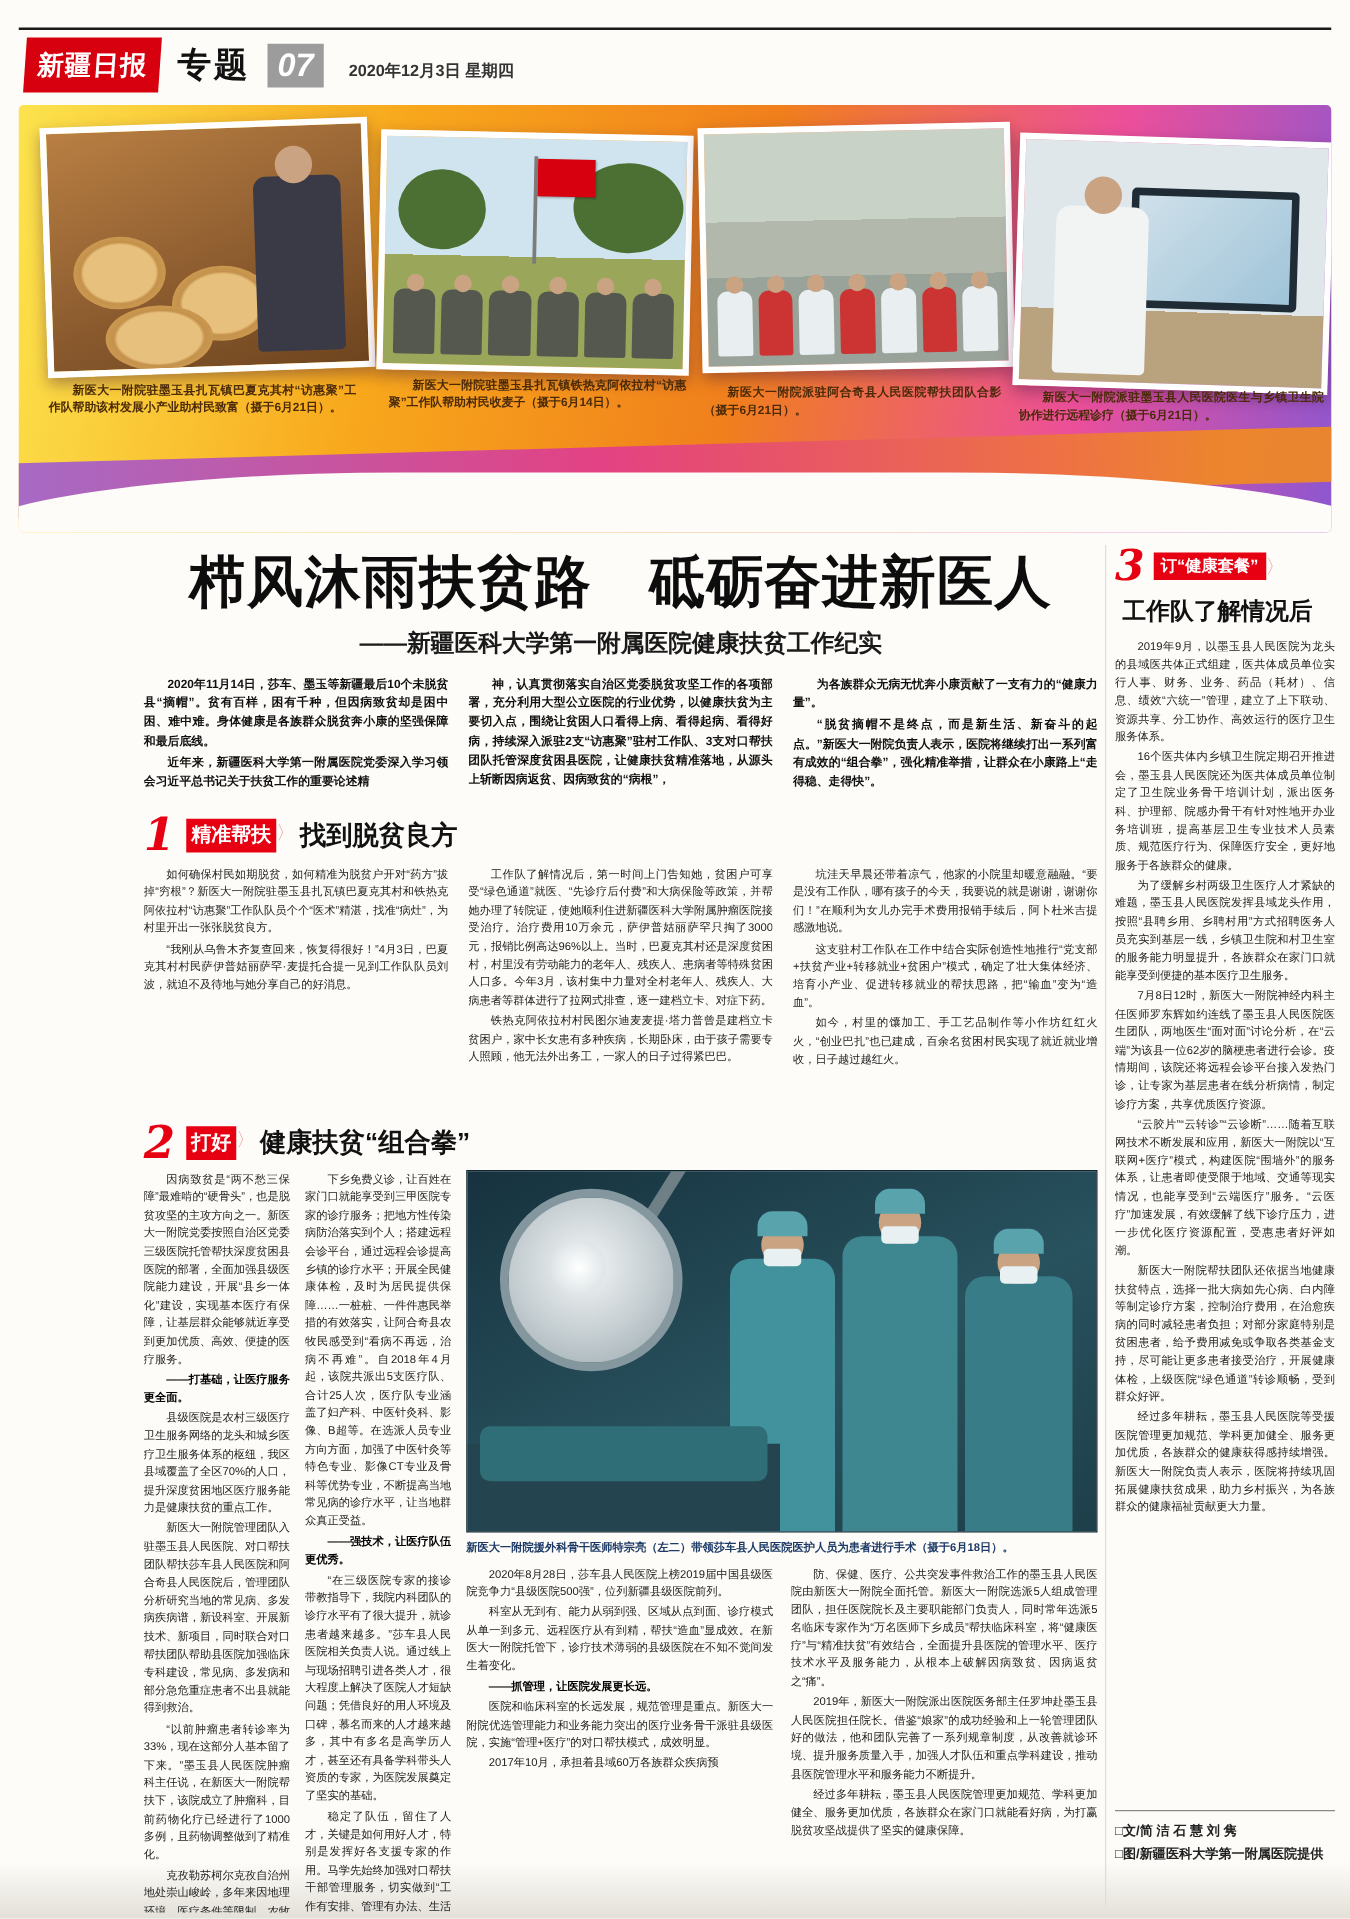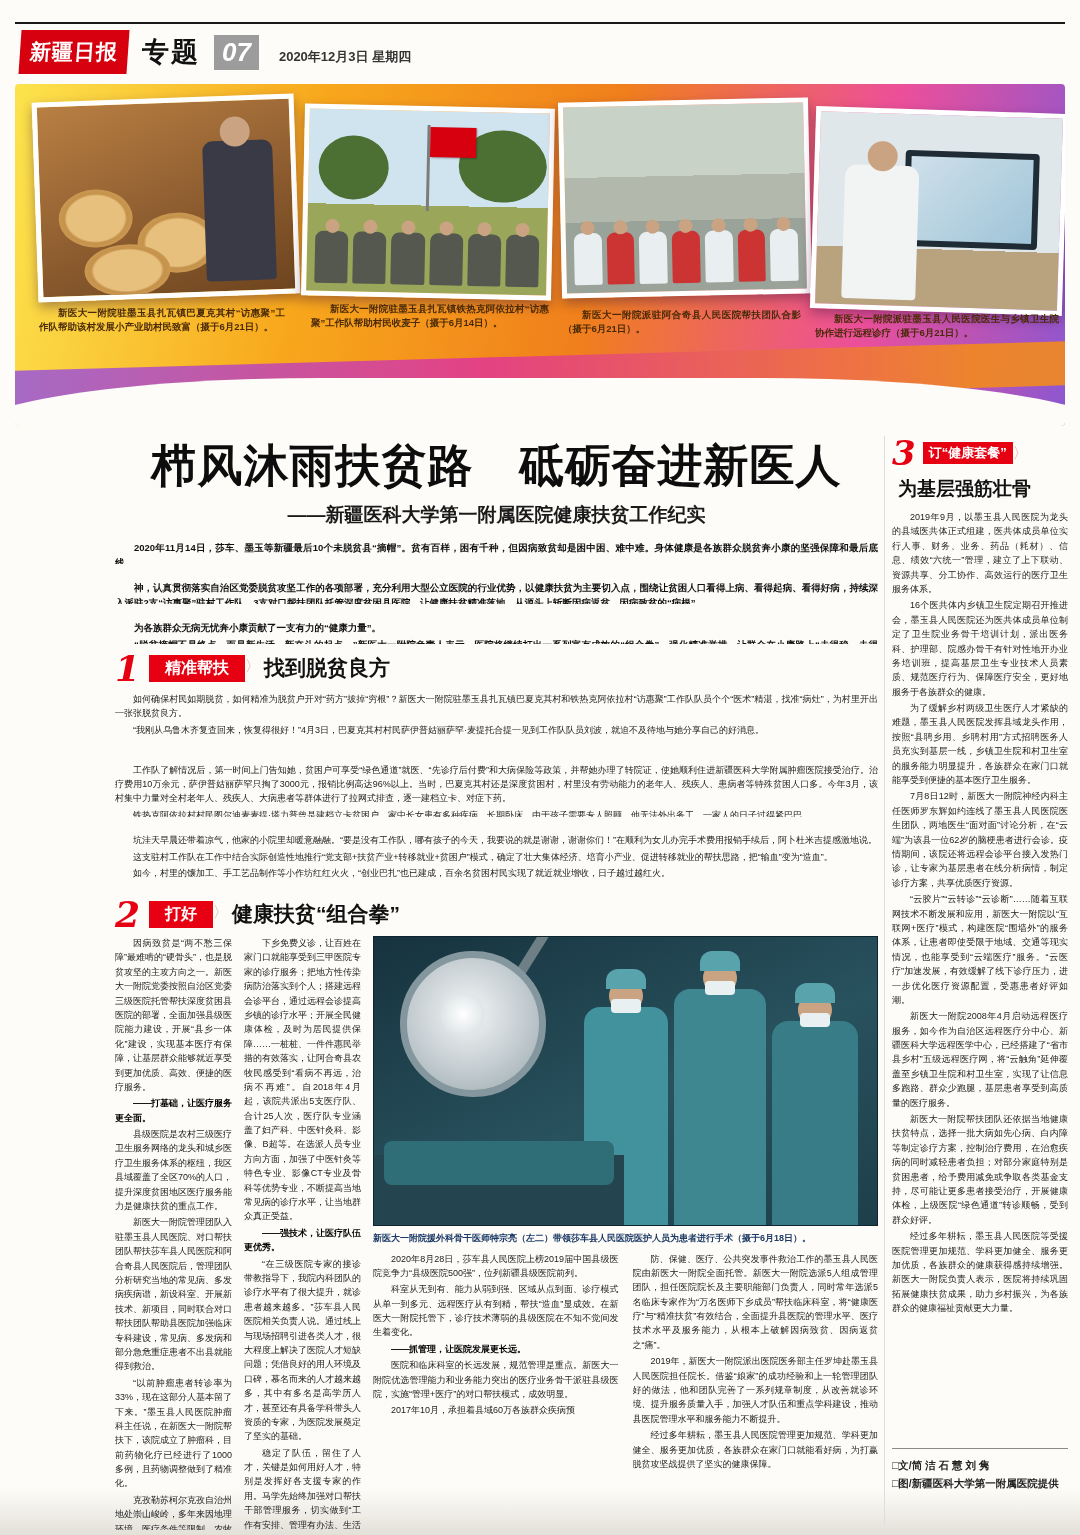--- a/index.html
+++ b/index.html
@@ -47,25 +47,25 @@
   .c2{left:296px;top:218px;width:238px;}
   .c3{left:548px;top:224px;width:238px;}
   .c4{left:800px;top:228px;width:244px;}
   
   .headline{position:absolute;left:115px;top:440px;width:763px;text-align:center;}
   .headline h1{margin:0;font-size:45px;font-weight:700;color:#0d0d0d;letter-spacing:1px;line-height:1.15;}
   .headline h2{margin:10px 0 0;font-size:19px;font-weight:700;color:#1a1a1a;}
   
   .sechead{display:flex;align-items:center;gap:9px;}
   .secnum{font:italic 700 36px "DejaVu Serif","Liberation Serif",serif;color:#e60012;line-height:1;}
-  .sectag{background:#e60012;color:#fff;font-weight:700;font-size:16px;padding:3px 16px;position:relative;white-space:nowrap;}
+  .sectag{background:#e60012;color:#fff;font-weight:700;font-size:16px;padding:3px 4px;position:relative;white-space:nowrap;}
   .sectag::after{content:"〉";position:absolute;right:-15px;top:2px;color:#f2a0a0;font-size:15px;font-weight:400;}
   .sectitle{font-weight:700;font-size:21px;color:#111;margin-left:10px;white-space:nowrap;}
   
-  .cols{display:flex;gap:16px;flex-direction:column;}
+  .cols{display:flex;gap:16px;}
   .bcol{flex:1;overflow:hidden;}
   .bcol p,.rcol-text p{font-size:9px;line-height:1.6;text-align:justify;text-indent:2em;color:#222;margin:0 0 2px;}
   .bcol p.em,.rcol-text p.em{font-weight:700;color:#000;}
   .intro-row{position:absolute;left:115px;top:540px;width:763px;height:104px;}
   .intro-row p{font-weight:700;color:#111;font-size:9.5px;}
   .s1head{position:absolute;left:115px;top:650px;}
   .s1body{position:absolute;left:115px;top:692px;width:763px;height:196px;}
   .s2head{position:absolute;left:115px;top:896px;}
   .s2body{position:absolute;left:115px;top:936px;width:763px;height:594px;display:flex;gap:12px;}
   .s2left{width:246px;display:flex;gap:12px;}
@@ -260,28 +260,27 @@
     </div>
   </div>
 
   <div class="vdiv"></div>
 
   <div class="rcol">
     <div class="rhead">
       <span class="secnum">3</span>
       <span class="sectag">订“健康套餐”</span>
     </div>
-    <div class="rtitle">为基层强筋壮骨</div>
+    <div class="rtitle">工作队了解情况后</div>
     <div class="rcol-text">
         <p>2019年9月，以墨玉县人民医院为龙头的县域医共体正式组建，医共体成员单位实行人事、财务、业务、药品（耗材）、信息、绩效“六统一”管理，建立了上下联动、资源共享、分工协作、高效运行的医疗卫生服务体系。</p>
         <p>16个医共体内乡镇卫生院定期召开推进会，墨玉县人民医院还为医共体成员单位制定了卫生院业务骨干培训计划，派出医务科、护理部、院感办骨干有针对性地开办业务培训班，提高基层卫生专业技术人员素质、规范医疗行为、保障医疗安全，更好地服务于各族群众的健康。</p>
         <p>为了缓解乡村两级卫生医疗人才紧缺的难题，墨玉县人民医院发挥县域龙头作用，按照“县聘乡用、乡聘村用”方式招聘医务人员充实到基层一线，乡镇卫生院和村卫生室的服务能力明显提升，各族群众在家门口就能享受到便捷的基本医疗卫生服务。</p>
         <p>7月8日12时，新医大一附院神经内科主任医师罗东辉如约连线了墨玉县人民医院医生团队，两地医生“面对面”讨论分析，在“云端”为该县一位62岁的脑梗患者进行会诊。疫情期间，该院还将远程会诊平台接入发热门诊，让专家为基层患者在线分析病情，制定诊疗方案，共享优质医疗资源。</p>
         <p>“云胶片”“云转诊”“云诊断”……随着互联网技术不断发展和应用，新医大一附院以“互联网+医疗”模式，构建医院“围墙外”的服务体系，让患者即使受限于地域、交通等现实情况，也能享受到“云端医疗”服务。“云医疗”加速发展，有效缓解了线下诊疗压力，进一步优化医疗资源配置，受惠患者好评如潮。</p>
-        <p>新医大一附院2008年4月启动远程医疗服务，如今作为自治区远程医疗分中心、新疆医科大学远程医学中心，已经搭建了“省市县乡村”五级远程医疗网，将“云触角”延伸覆盖至乡镇卫生院和村卫生室，实现了让信息多跑路、群众少跑腿，基层患者享受到高质量的医疗服务。</p>
         <p>新医大一附院帮扶团队还依据当地健康扶贫特点，选择一批大病如先心病、白内障等制定诊疗方案，控制治疗费用，在治愈疾病的同时减轻患者负担；对部分家庭特别是贫困患者，给予费用减免或争取各类基金支持，尽可能让更多患者接受治疗，开展健康体检，上级医院“绿色通道”转诊顺畅，受到群众好评。</p>
         <p>经过多年耕耘，墨玉县人民医院等受援医院管理更加规范、学科更加健全、服务更加优质，各族群众的健康获得感持续增强。新医大一附院负责人表示，医院将持续巩固拓展健康扶贫成果，助力乡村振兴，为各族群众的健康福祉贡献更大力量。</p>
       </div>
     <div class="credits">
       <div>□文/简 洁  石 慧  刘 隽</div>
       <div>□图/新疆医科大学第一附属医院提供</div>
     </div>
   </div>
 
 </div>

